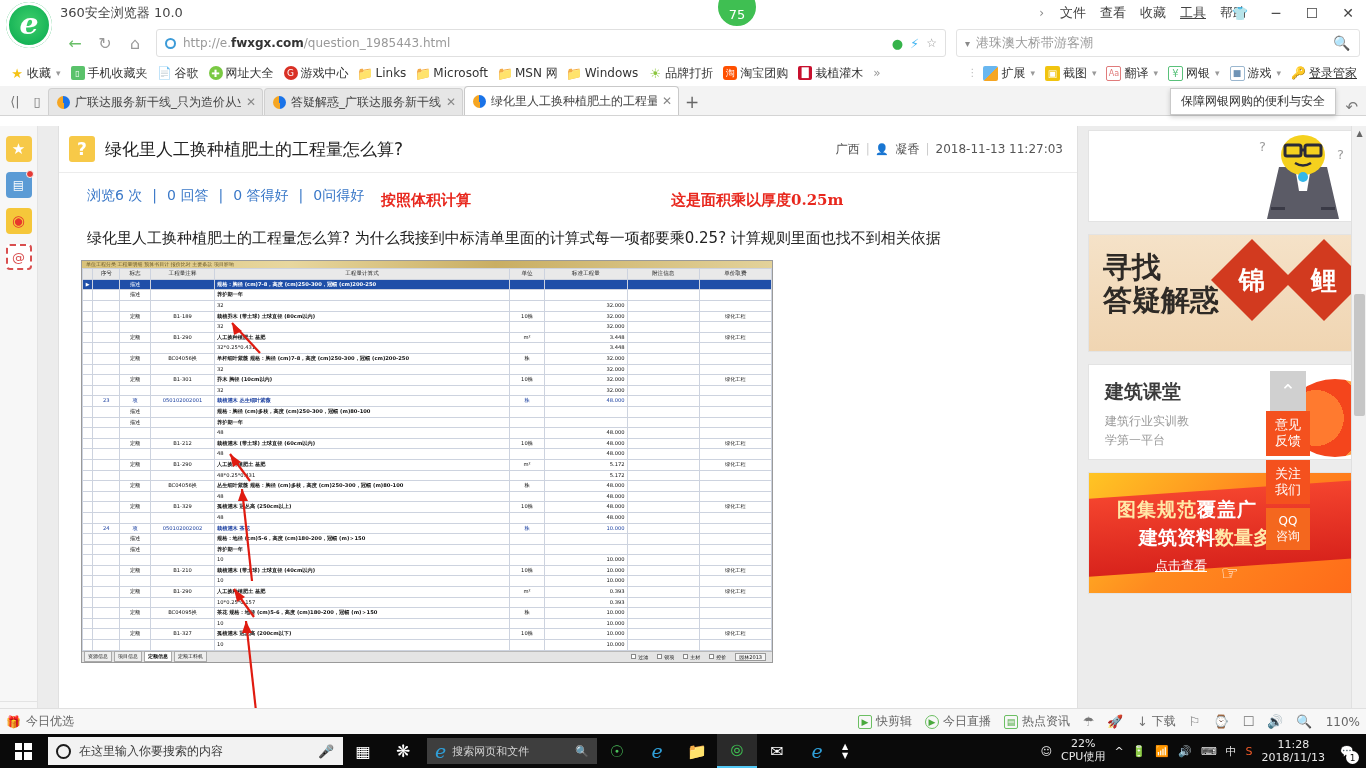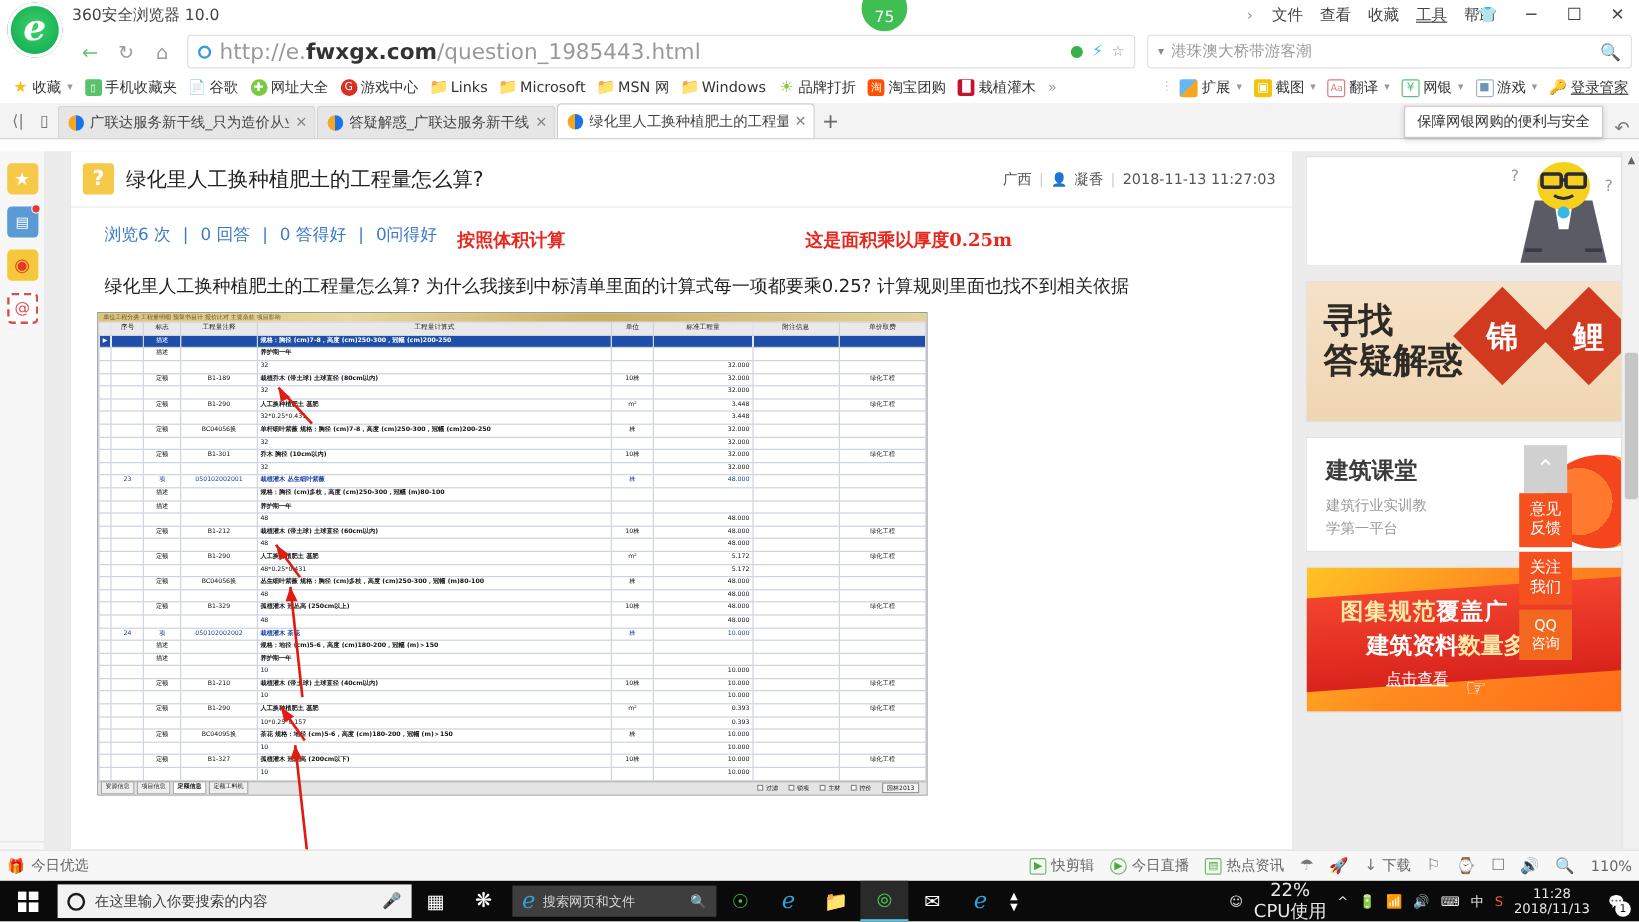--- a/index.html
+++ b/index.html
@@ -35,21 +35,21 @@
 
   
   .urlrow { height:34px; display:flex; align-items:center; padding-left:60px; padding-right:6px; gap:0; background:#fff;}
   .navbtn { width:30px; height:30px; display:flex; align-items:center; justify-content:center; font-size:16px; color:#9a9a9a; }
   .navbtn.back { color:#6abf69; }
   .urlbox {
     flex:0 0 790px; height:28px; border:1px solid #e0e0e0; border-radius:3px; background:#fff;
     display:flex; align-items:center; padding:0 8px; margin-left:6px; position:relative;
   }
   .urlbox .secdot { width:11px; height:11px; border-radius:50%; border:2px solid #3c9bd8; margin-right:7px; flex:0 0 auto;}
-  .urltext { font-size:18px; color:#999; white-space:nowrap; }
+  .urltext { font-size:12px; color:#999; white-space:nowrap; }
   .urltext b { color:#333; font-weight:bold; }
   .urltext .tail { color:#999; }
   .urlicons { margin-left:auto; display:flex; align-items:center; gap:7px; }
   .ic-shield { color:#35b34a; font-size:13px; }
   .ic-bolt { color:#45b6f2; font-size:13px; }
   .searchbox {
     flex:1; height:28px; border:1px solid #e3e3e3; border-radius:3px; background:#fff;
     display:flex; align-items:center; padding:0 8px; margin-left:10px;
   }
   .searchbox input {
@@ -220,21 +220,21 @@
   .winlogo { width:17px; height:17px; display:grid; grid-template-columns:1fr 1fr; grid-template-rows:1fr 1fr; gap:1.6px;}
   .winlogo i { background:#fff; display:block;}
   .cortana { width:295px; height:28px; background:#f2f2f2; display:flex; align-items:center; padding:0 8px; gap:8px; margin-left:2px;}
   .cortana .ring { width:15px; height:15px; border:2px solid #1b1b1b; border-radius:50%;}
   .cortana .ph { flex:1; font-size:12px; color:#3b3b3b;}
   .cortana .mic { font-size:13px; color:#3b3b3b;}
   .tskicon { width:40px; height:34px; display:flex; align-items:center; justify-content:center; color:#fff; font-size:16px; position:relative;}
   .tskicon.active { background:#2a2a2a; border-bottom:2px solid #52c8f5;}
   .miniwin { width:170px; height:26px; background:#3e3e3e; display:flex; align-items:center; gap:6px; padding:0 8px; margin-left:4px; color:#d4d4d4; font-size:11px;}
   .tray { margin-left:auto; display:flex; align-items:center; gap:9px; padding-right:6px; color:#e9e9e9; font-size:11px;}
-  .cpu { text-align:center; line-height:1.15; font-size:15px;}
+  .cpu { text-align:center; line-height:1.15; font-size:11px;}
   .clock { text-align:center; line-height:1.2; font-size:11px;}
   .notif { width:26px; height:34px; display:flex; align-items:center; justify-content:center; position:relative;}
   .notif .cnt { position:absolute; right:1px; bottom:4px; width:13px; height:13px; border-radius:50%; background:#fff; color:#111; font-size:9px; display:flex; align-items:center; justify-content:center;}
   .ie { color:#2f9fd8; font-size:19px; font-family:"DejaVu Serif",serif; font-style:italic;}
   .scrollarrows { display:flex; flex-direction:column; align-items:center; justify-content:center; color:#fff; font-size:8px; line-height:9px; width:16px;}
 </style>
 </head>
 <body>
 
 <div class="app">

